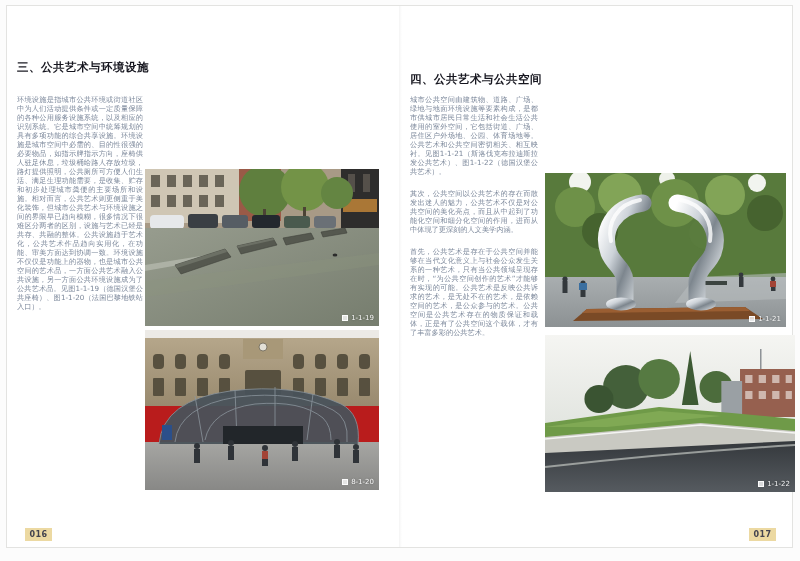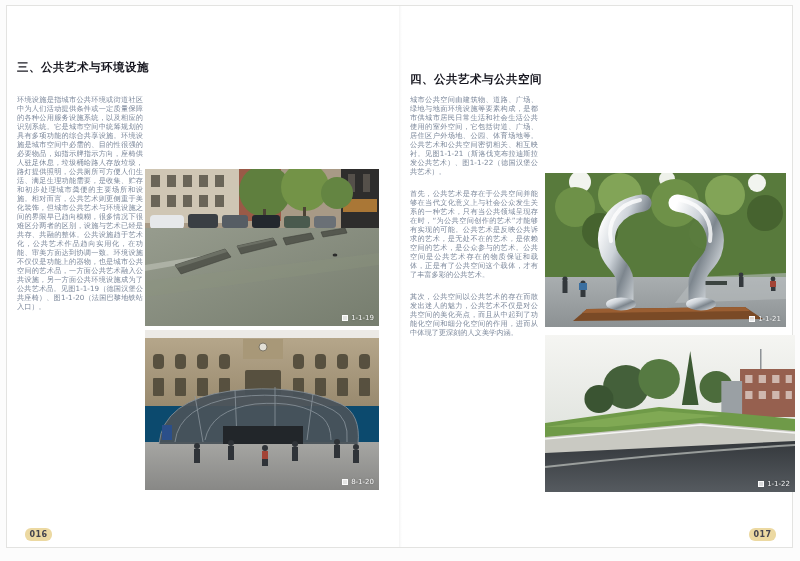--- a/index.html
+++ b/index.html
@@ -19,35 +19,35 @@
   .section-title {
     position:absolute; font-weight:bold; font-size:11.5px;
     color:#16161f; letter-spacing:0.5px; white-space:nowrap;
   }
   .col {
     position:absolute; font-size:7.2px; line-height:9px;
     color:#7b879a; text-align:justify;
   }
   .col p { text-indent:0; }
   .col p + p { margin-top:13px; }
-  figure { position:absolute; overflow:hidden; background:#0c4a6e; }
+  figure { position:absolute; overflow:hidden; background:#b91c1c; }
   figure svg { display:block; width:100%; height:100%; }
   .cap {
     position:absolute; right:5px; bottom:4px; display:flex;
     align-items:center; gap:3px; font-size:7px; line-height:8px;
     color:rgba(255,255,255,0.93); text-shadow:0 0 2px rgba(0,0,0,0.35);
   }
   .cap .sq {
     width:6px; height:6px; display:inline-block;
     background:rgba(255,255,255,0.78); border:0.5px solid rgba(255,255,255,0.9);
   }
   .pagenum {
     position:absolute; top:528px; width:27px; height:13px;
     background:#ecd9a2; color:#43434f; font-size:8px; font-weight:bold;
-    text-align:center; line-height:13px; letter-spacing:0.5px;border-radius:6px;
+    text-align:center; line-height:13px; letter-spacing:0.5px;
   }
   .pagenum.left { left:25px; }
   .pagenum.right { left:749px;text-align:center; }
 </style>
 </head>
 <body>
 
 <div class="frame"></div>
 <div class="fold"></div>
 
@@ -193,22 +193,22 @@
   </figure>
 
   <div class="pagenum left">016</div>
 </div>
 
 <div>
   <h2 class="section-title" style="left:410px; top:72px;">四、公共艺术与公共空间</h2>
 
   <div class="col" style="left:410px; top:95px; width:128px;">
     <p>城市公共空间由建筑物、道路、广场、绿地与地面环境设施等要素构成，是都市供城市居民日常生活和社会生活公共使用的室外空间，它包括街道、广场、居住区户外场地、公园、体育场地等。公共艺术和公共空间密切相关、相互映衬。见图1-1-21（斯洛伐克布拉迪斯拉发公共艺术）、图1-1-22（德国汉堡公共艺术）。</p>
+    <p>其次，公共空间以公共艺术的存在而散发出迷人的魅力，公共艺术不仅是对公共空间的美化亮点，而且从中起到了功能化空间和细分化空间的作用，进而从中体现了更深刻的人文美学内涵。</p>
     <p>首先，公共艺术是存在于公共空间并能够在当代文化意义上与社会公众发生关系的一种艺术，只有当公共领域呈现存在时，“为公共空间创作的艺术”才能够有实现的可能。公共艺术是反映公共诉求的艺术，是无处不在的艺术，是依赖空间的艺术，是公众参与的艺术。公共空间是公共艺术存在的物质保证和载体，正是有了公共空间这个载体，才有了丰富多彩的公共艺术。</p>
-    <p>其次，公共空间以公共艺术的存在而散发出迷人的魅力，公共艺术不仅是对公共空间的美化亮点，而且从中起到了功能化空间和细分化空间的作用，进而从中体现了更深刻的人文美学内涵。</p>
   </div>
 
   <figure style="left:545px; top:173px; width:241px; height:154px;">
     <svg viewBox="0 0 241 154" preserveAspectRatio="none">
       <defs>
         <linearGradient id="chrome" x1="0" y1="0" x2="1" y2="1">
           <stop offset="0" stop-color="#ffffff"></stop>
             <stop offset="0.35" stop-color="#cdd3d9"></stop>
           <stop offset="0.6" stop-color="#7d868e"></stop>
             <stop offset="1" stop-color="#e8ecef"></stop>

